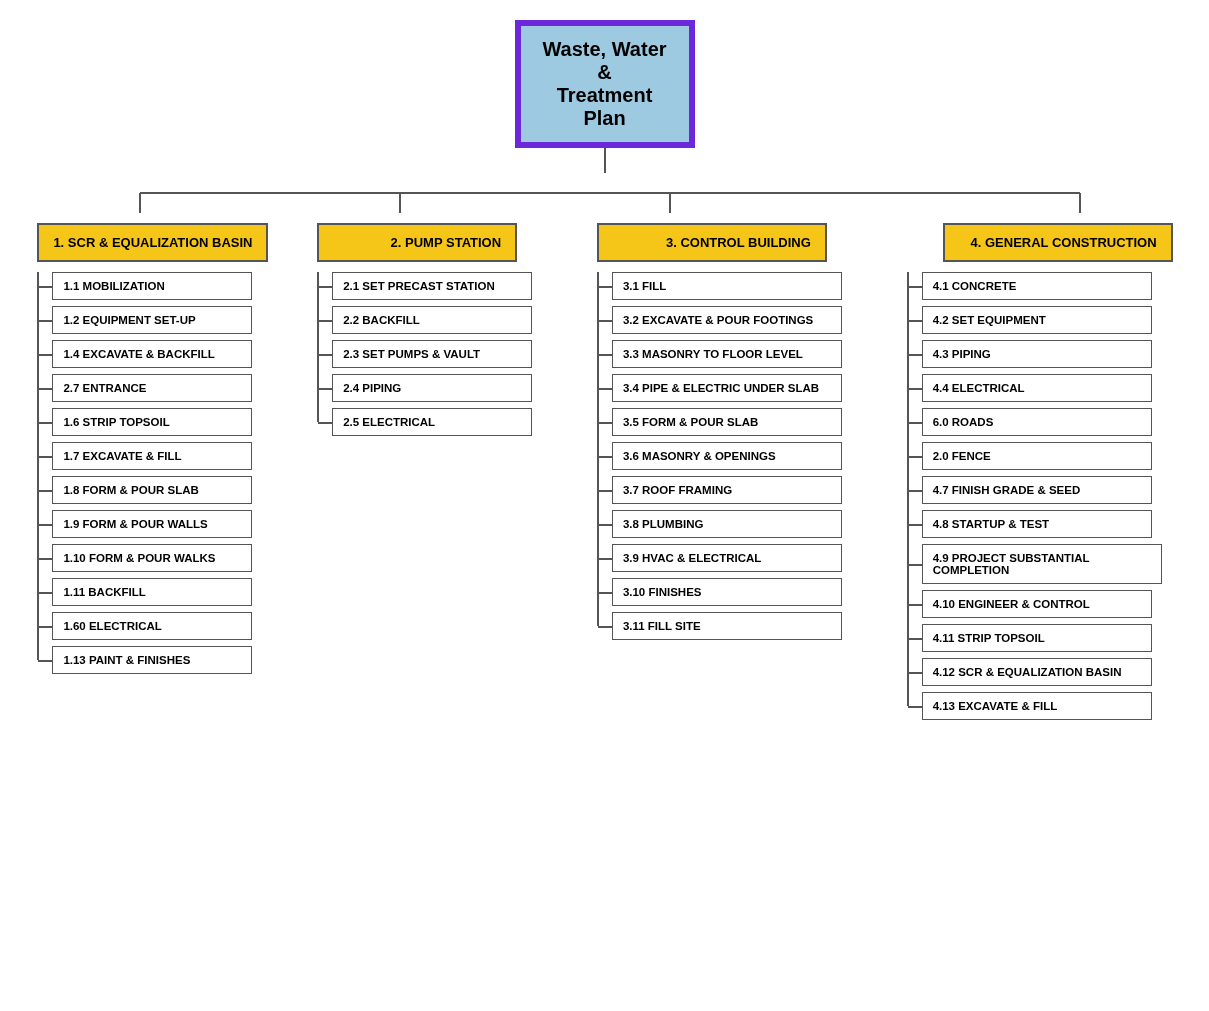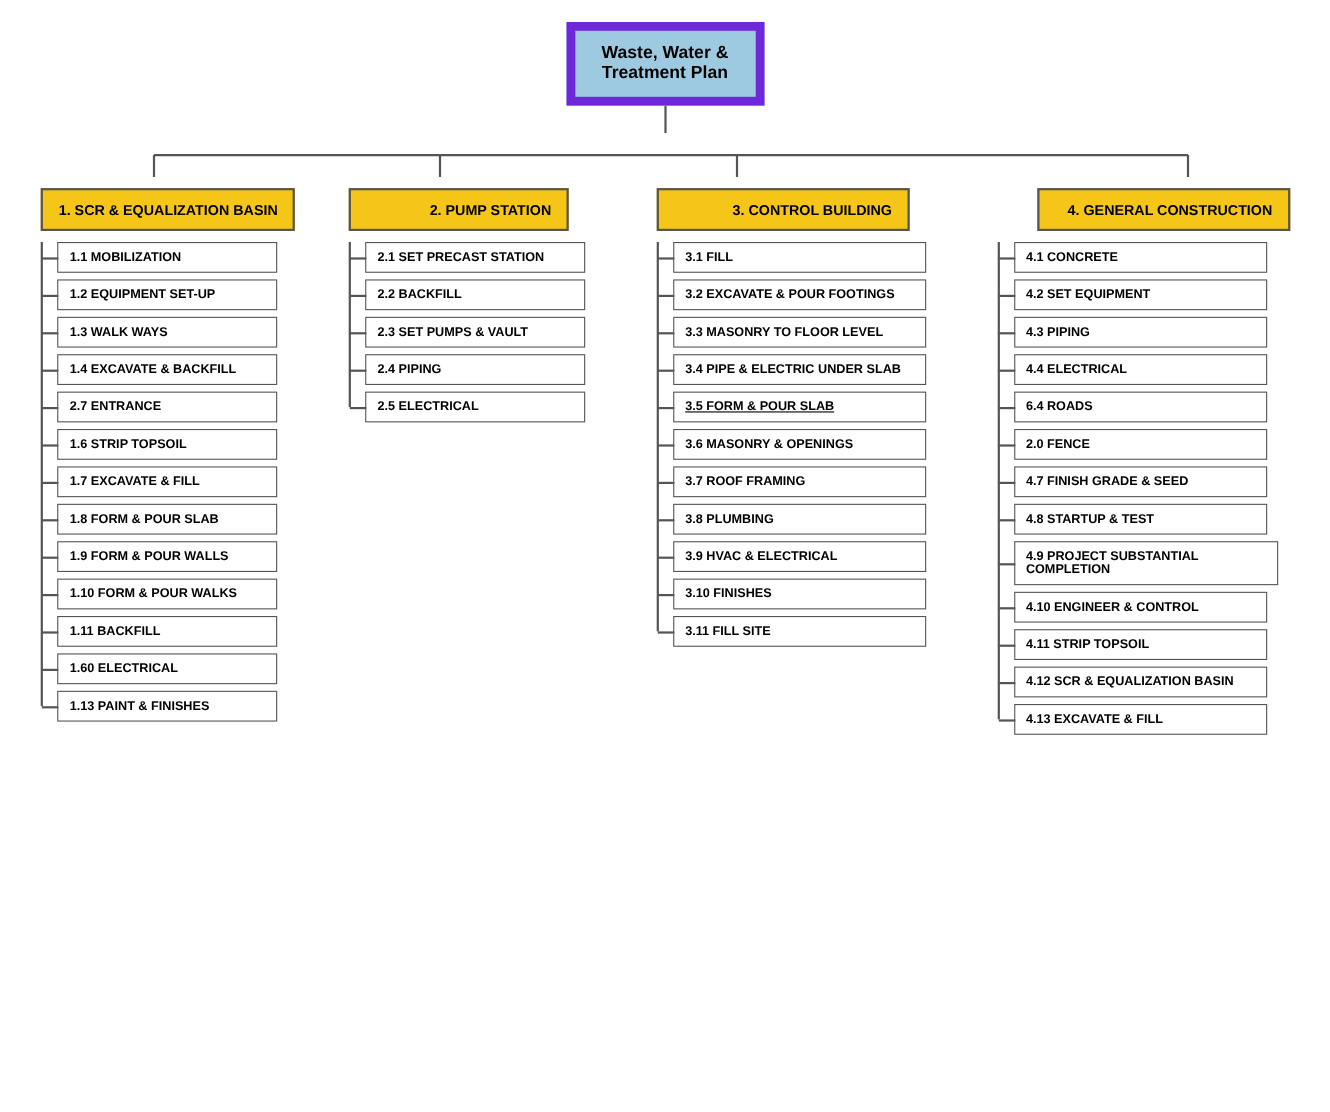--- a/index.html
+++ b/index.html
@@ -15,24 +15,24 @@
 
     .diagram-container {
       width: 1209px;
       padding: 20px 10px;
       position: relative;
     }
 
     
     .root-node {
       background: #9ecae1;
-      border: 8px solid #6d28d9;
+      border: 6px solid #6d28d9;
       padding: 12px 20px;
       text-align: center;
-      font-size: 16px;
+      font-size: 20px;
       font-weight: bold;
       width: 180px;
       margin: 0 auto 0 auto;
       position: relative;
     }
 
     
     .category-header {
       background: #f5c518;
       border: 2px solid #555;
@@ -137,21 +137,20 @@
 
   <div style="display:flex; justify-content:space-around; align-items:flex-start; width:100%; padding: 0 5px;">
 
     <div class="column" style="width:235px;">
       <div class="category-header">
         <span>1.  SCR &amp; EQUALIZATION BASIN</span>
       </div>
       <div class="column-inner">
         <div class="item-box"><span>1.1  MOBILIZATION</span></div>
         <div class="item-box"><span>1.2  EQUIPMENT SET-UP</span></div>
-        <div class="item-box"><span>1.3  WALK WAYS</span></div>
         <div class="item-box"><span>1.4  EXCAVATE &amp; BACKFILL</span></div>
         <div class="item-box"><span>2.7  ENTRANCE</span></div>
         <div class="item-box"><span>1.6  STRIP TOPSOIL</span></div>
         <div class="item-box"><span>1.7  EXCAVATE &amp; FILL</span></div>
         <div class="item-box"><span>1.8  FORM &amp; POUR SLAB</span></div>
         <div class="item-box"><span>1.9  FORM &amp; POUR WALLS</span></div>
         <div class="item-box"><span>1.10  FORM &amp; POUR WALKS</span></div>
         <div class="item-box"><span>1.11  BACKFILL</span></div>
         <div class="item-box"><span>1.60  ELECTRICAL</span></div>
         <div class="item-box"><span>1.13  PAINT &amp; FINISHES</span></div>
@@ -173,40 +172,40 @@
 
     <div class="column" style="width:265px;">
       <div class="category-header" style="min-width:230px;max-width:260px;">
         <span>3.  CONTROL BUILDING</span>
       </div>
       <div class="column-inner">
         <div class="item-box" style="min-width:230px;"><span>3.1  FILL</span></div>
         <div class="item-box" style="min-width:230px;"><span>3.2  EXCAVATE &amp; POUR FOOTINGS</span></div>
         <div class="item-box" style="min-width:230px;"><span>3.3  MASONRY TO FLOOR LEVEL</span></div>
         <div class="item-box" style="min-width:230px;"><span>3.4  PIPE &amp; ELECTRIC UNDER SLAB</span></div>
-        <div class="item-box" style="min-width:230px;text-decoration:underline;"><span>3.5  FORM &amp; POUR SLAB</span></div>
+        <div class="item-box" style="min-width:230px;"><span>3.5  FORM &amp; POUR SLAB</span></div>
         <div class="item-box" style="min-width:230px;"><span>3.6  MASONRY &amp; OPENINGS</span></div>
         <div class="item-box" style="min-width:230px;"><span>3.7  ROOF FRAMING</span></div>
         <div class="item-box" style="min-width:230px;"><span>3.8  PLUMBING</span></div>
         <div class="item-box" style="min-width:230px;"><span>3.9  HVAC &amp; ELECTRICAL</span></div>
         <div class="item-box" style="min-width:230px;"><span>3.10  FINISHES</span></div>
         <div class="item-box" style="min-width:230px;"><span>3.11  FILL SITE</span></div>
       </div>
     </div>
 
     <div class="column" style="width:265px;">
       <div class="category-header" style="min-width:230px;max-width:260px;margin-left:36px;">
         <span>4.  GENERAL CONSTRUCTION</span>
       </div>
       <div class="column-inner">
         <div class="item-box" style="min-width:230px;"><span>4.1  CONCRETE</span></div>
         <div class="item-box" style="min-width:230px;"><span>4.2  SET EQUIPMENT</span></div>
         <div class="item-box" style="min-width:230px;"><span>4.3  PIPING</span></div>
         <div class="item-box" style="min-width:230px;"><span>4.4  ELECTRICAL</span></div>
-        <div class="item-box" style="min-width:230px;"><span>6.4  ROADS</span></div>
+        <div class="item-box" style="min-width:230px;"><span>6.0  ROADS</span></div>
         <div class="item-box" style="min-width:230px;"><span>2.0  FENCE</span></div>
         <div class="item-box" style="min-width:230px;"><span>4.7  FINISH GRADE &amp; SEED</span></div>
         <div class="item-box" style="min-width:230px;"><span>4.8  STARTUP &amp; TEST</span></div>
         <div class="item-box" style="min-width:230px;"><span>4.9  PROJECT SUBSTANTIAL COMPLETION</span></div>
         <div class="item-box" style="min-width:230px;"><span>4.10  ENGINEER &amp; CONTROL</span></div>
         <div class="item-box" style="min-width:230px;"><span>4.11  STRIP TOPSOIL</span></div>
         <div class="item-box" style="min-width:230px;"><span>4.12  SCR &amp; EQUALIZATION BASIN</span></div>
         <div class="item-box" style="min-width:230px;"><span>4.13  EXCAVATE &amp; FILL</span></div>
       </div>
     </div>

